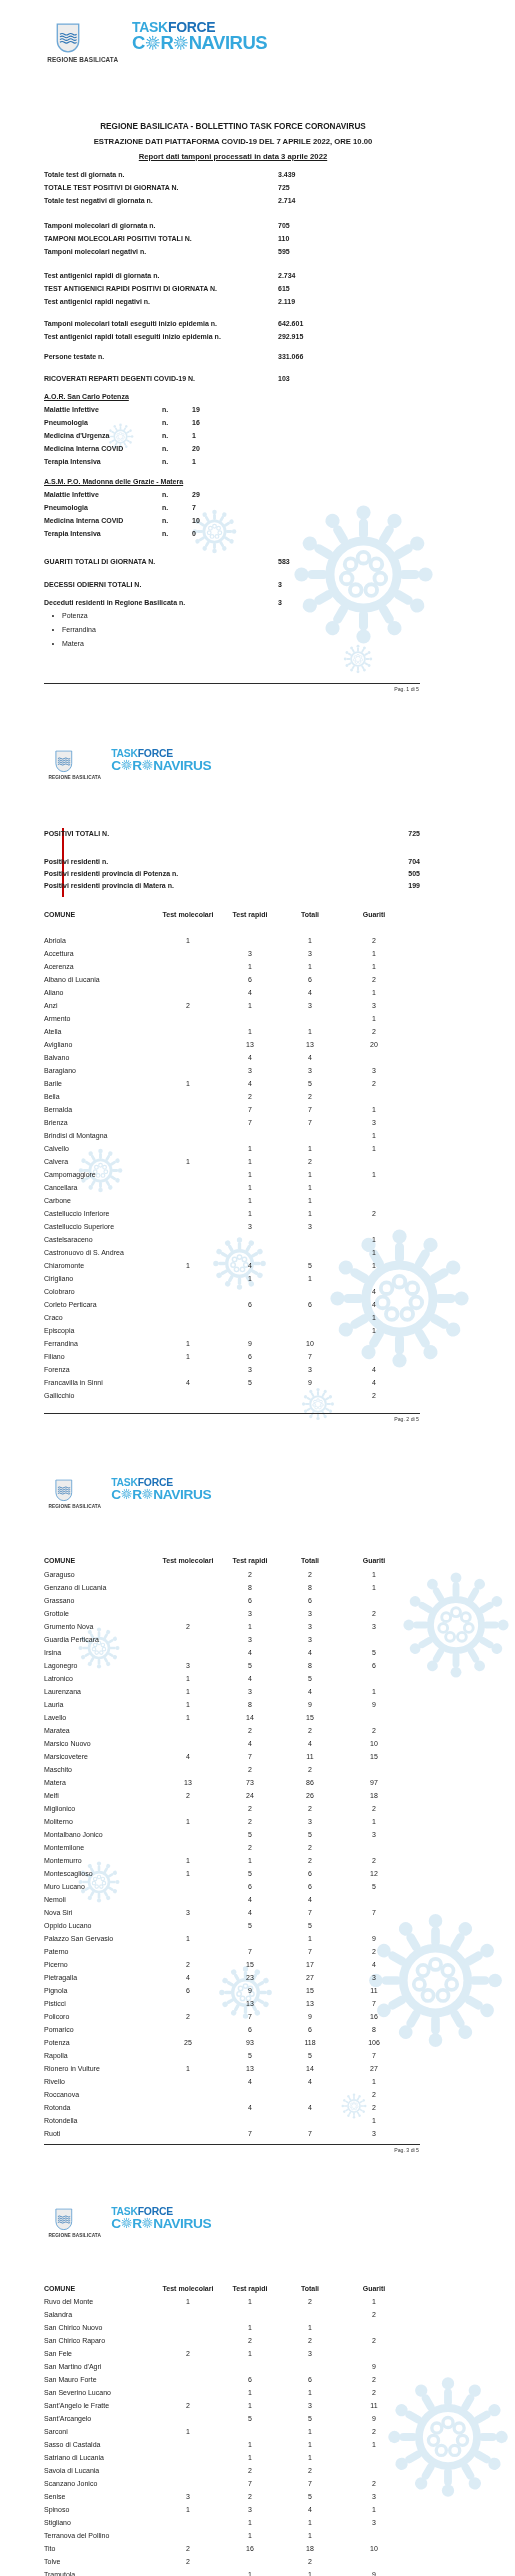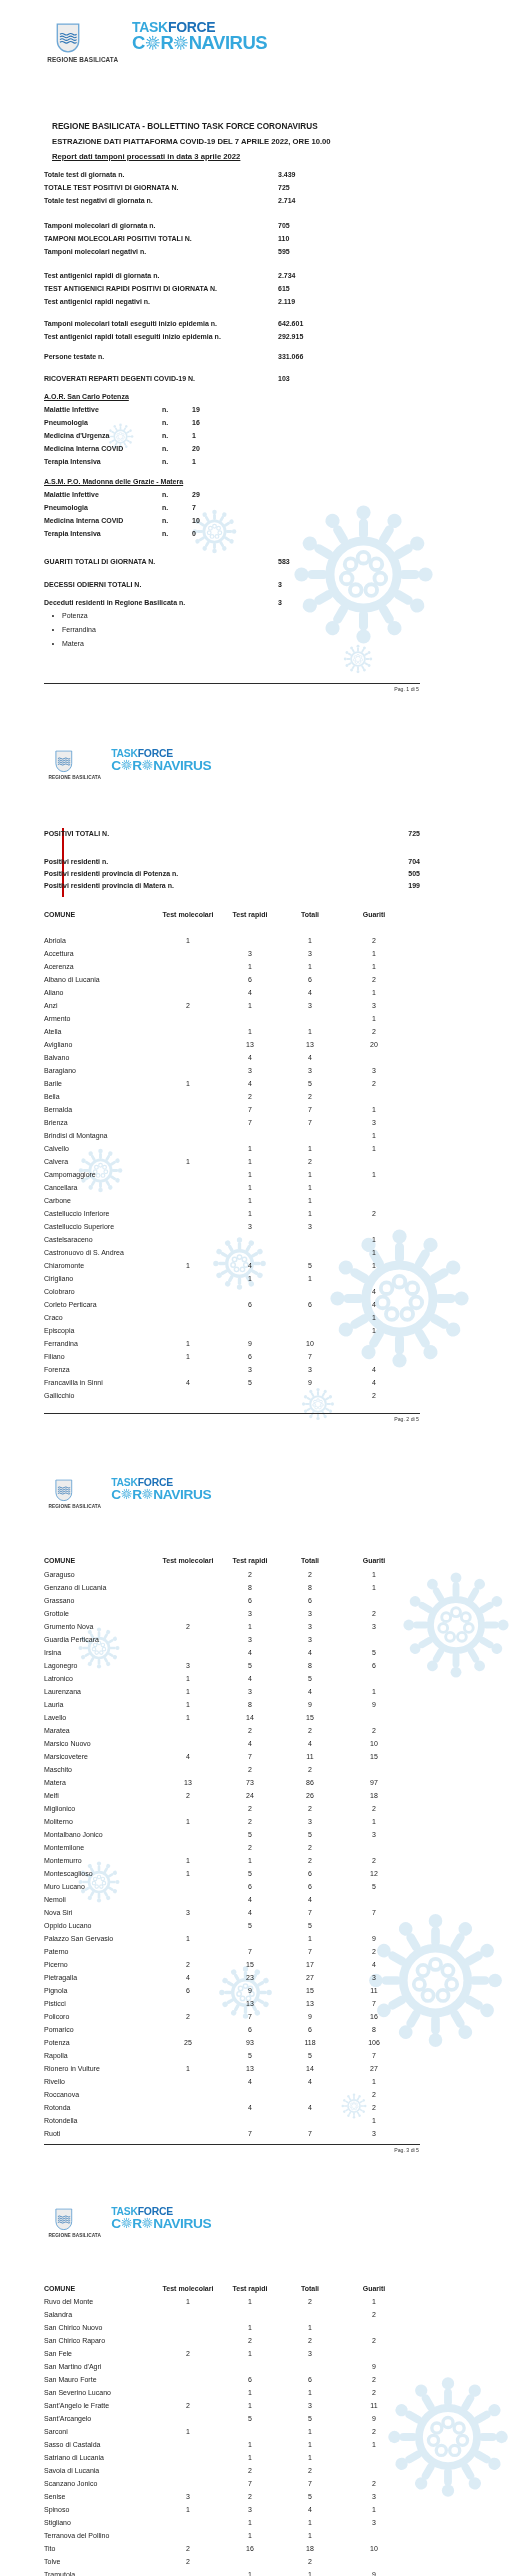--- a/index.html
+++ b/index.html
@@ -21,21 +21,21 @@
   .word{position:absolute;left:80px;top:0}
   .tf{font-size:14px;font-weight:700;letter-spacing:-0.3px;line-height:1.05;white-space:nowrap}
   .tf .task{color:#35a8dd}.tf .force{color:#1d71b8}
   .cv{font-size:18.5px;font-weight:700;letter-spacing:-0.5px;color:#35a8dd;line-height:1.0;white-space:nowrap}
   .o-virus{width:15.5px;height:15.5px;vertical-align:-1px;color:#35a8dd}
 
   
   .wm{position:absolute;color:#d9eaf5;opacity:0.9}
 
   
-  .t{position:absolute;left:52px;width:376px;text-align:left;font-weight:700}
+  .t{position:absolute;left:45px;width:376px;text-align:center;font-weight:700}
   #t1{top:122px;font-size:8.2px}
   #t2{top:137px;font-size:7.7px}
   #t3{top:152px;font-size:7.7px;text-decoration:underline}
   .grp{position:absolute;left:44px;width:376px}
   .sline{position:relative;height:13px;font-size:7px;font-weight:700}
   .sline .lab{position:absolute;left:0;white-space:nowrap}
   .sline .val{position:absolute;left:234px;white-space:nowrap}
   .hosp{position:absolute;left:44px;width:376px}
   .hname{height:13px;font-size:7px;font-weight:700;text-decoration:underline}
   .hline{position:relative;height:13px;font-size:7px;font-weight:700}

